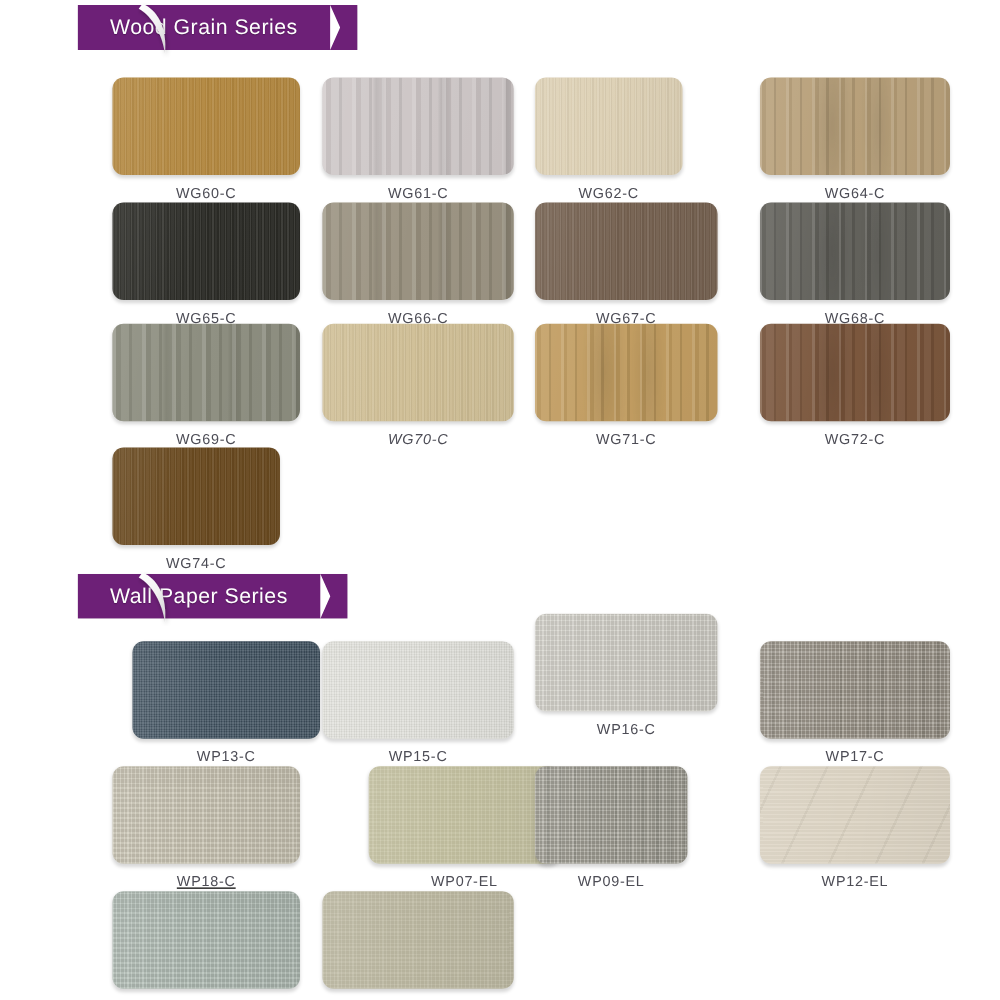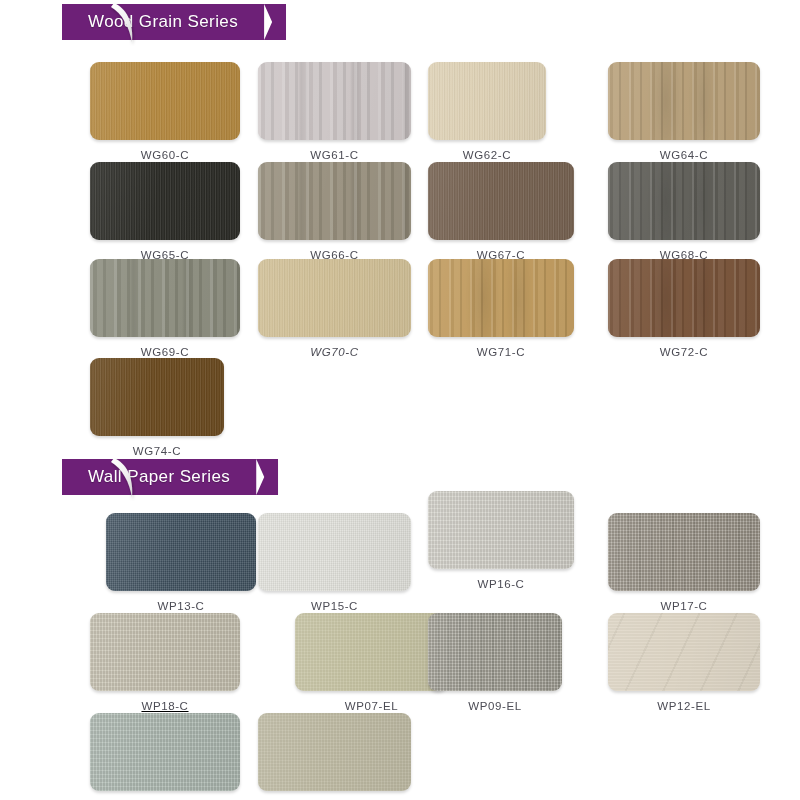--- a/index.html
+++ b/index.html
@@ -296,21 +296,21 @@
         </div>
         <div class="caption">WP18-C</div>
       </div>
       <div class="cell" style="left:258px; top:613px; width:153px;margin-left:37px;">
         <div class="swatch" style="background:#c6c3a3;">
           <div class="tex weave-plain"></div>
           <div class="sheen"></div>
         </div>
         <div class="caption">WP07-EL</div>
       </div>
-      <div class="cell" style="left:428px; top:613px; width:134px;">
+      <div class="cell" style="left:428px; top:613px; width:122px;">
         <div class="swatch" style="background:#a9a79c;">
           <div class="tex weave-coarse"></div>
           <div class="sheen"></div>
         </div>
         <div class="caption">WP09-EL</div>
       </div>
       <div class="cell" style="left:608px; top:613px; width:152px;">
         <div class="swatch" style="background:#ded6c5;">
           <div class="tex weave-streak"></div>
           <div class="sheen"></div>

